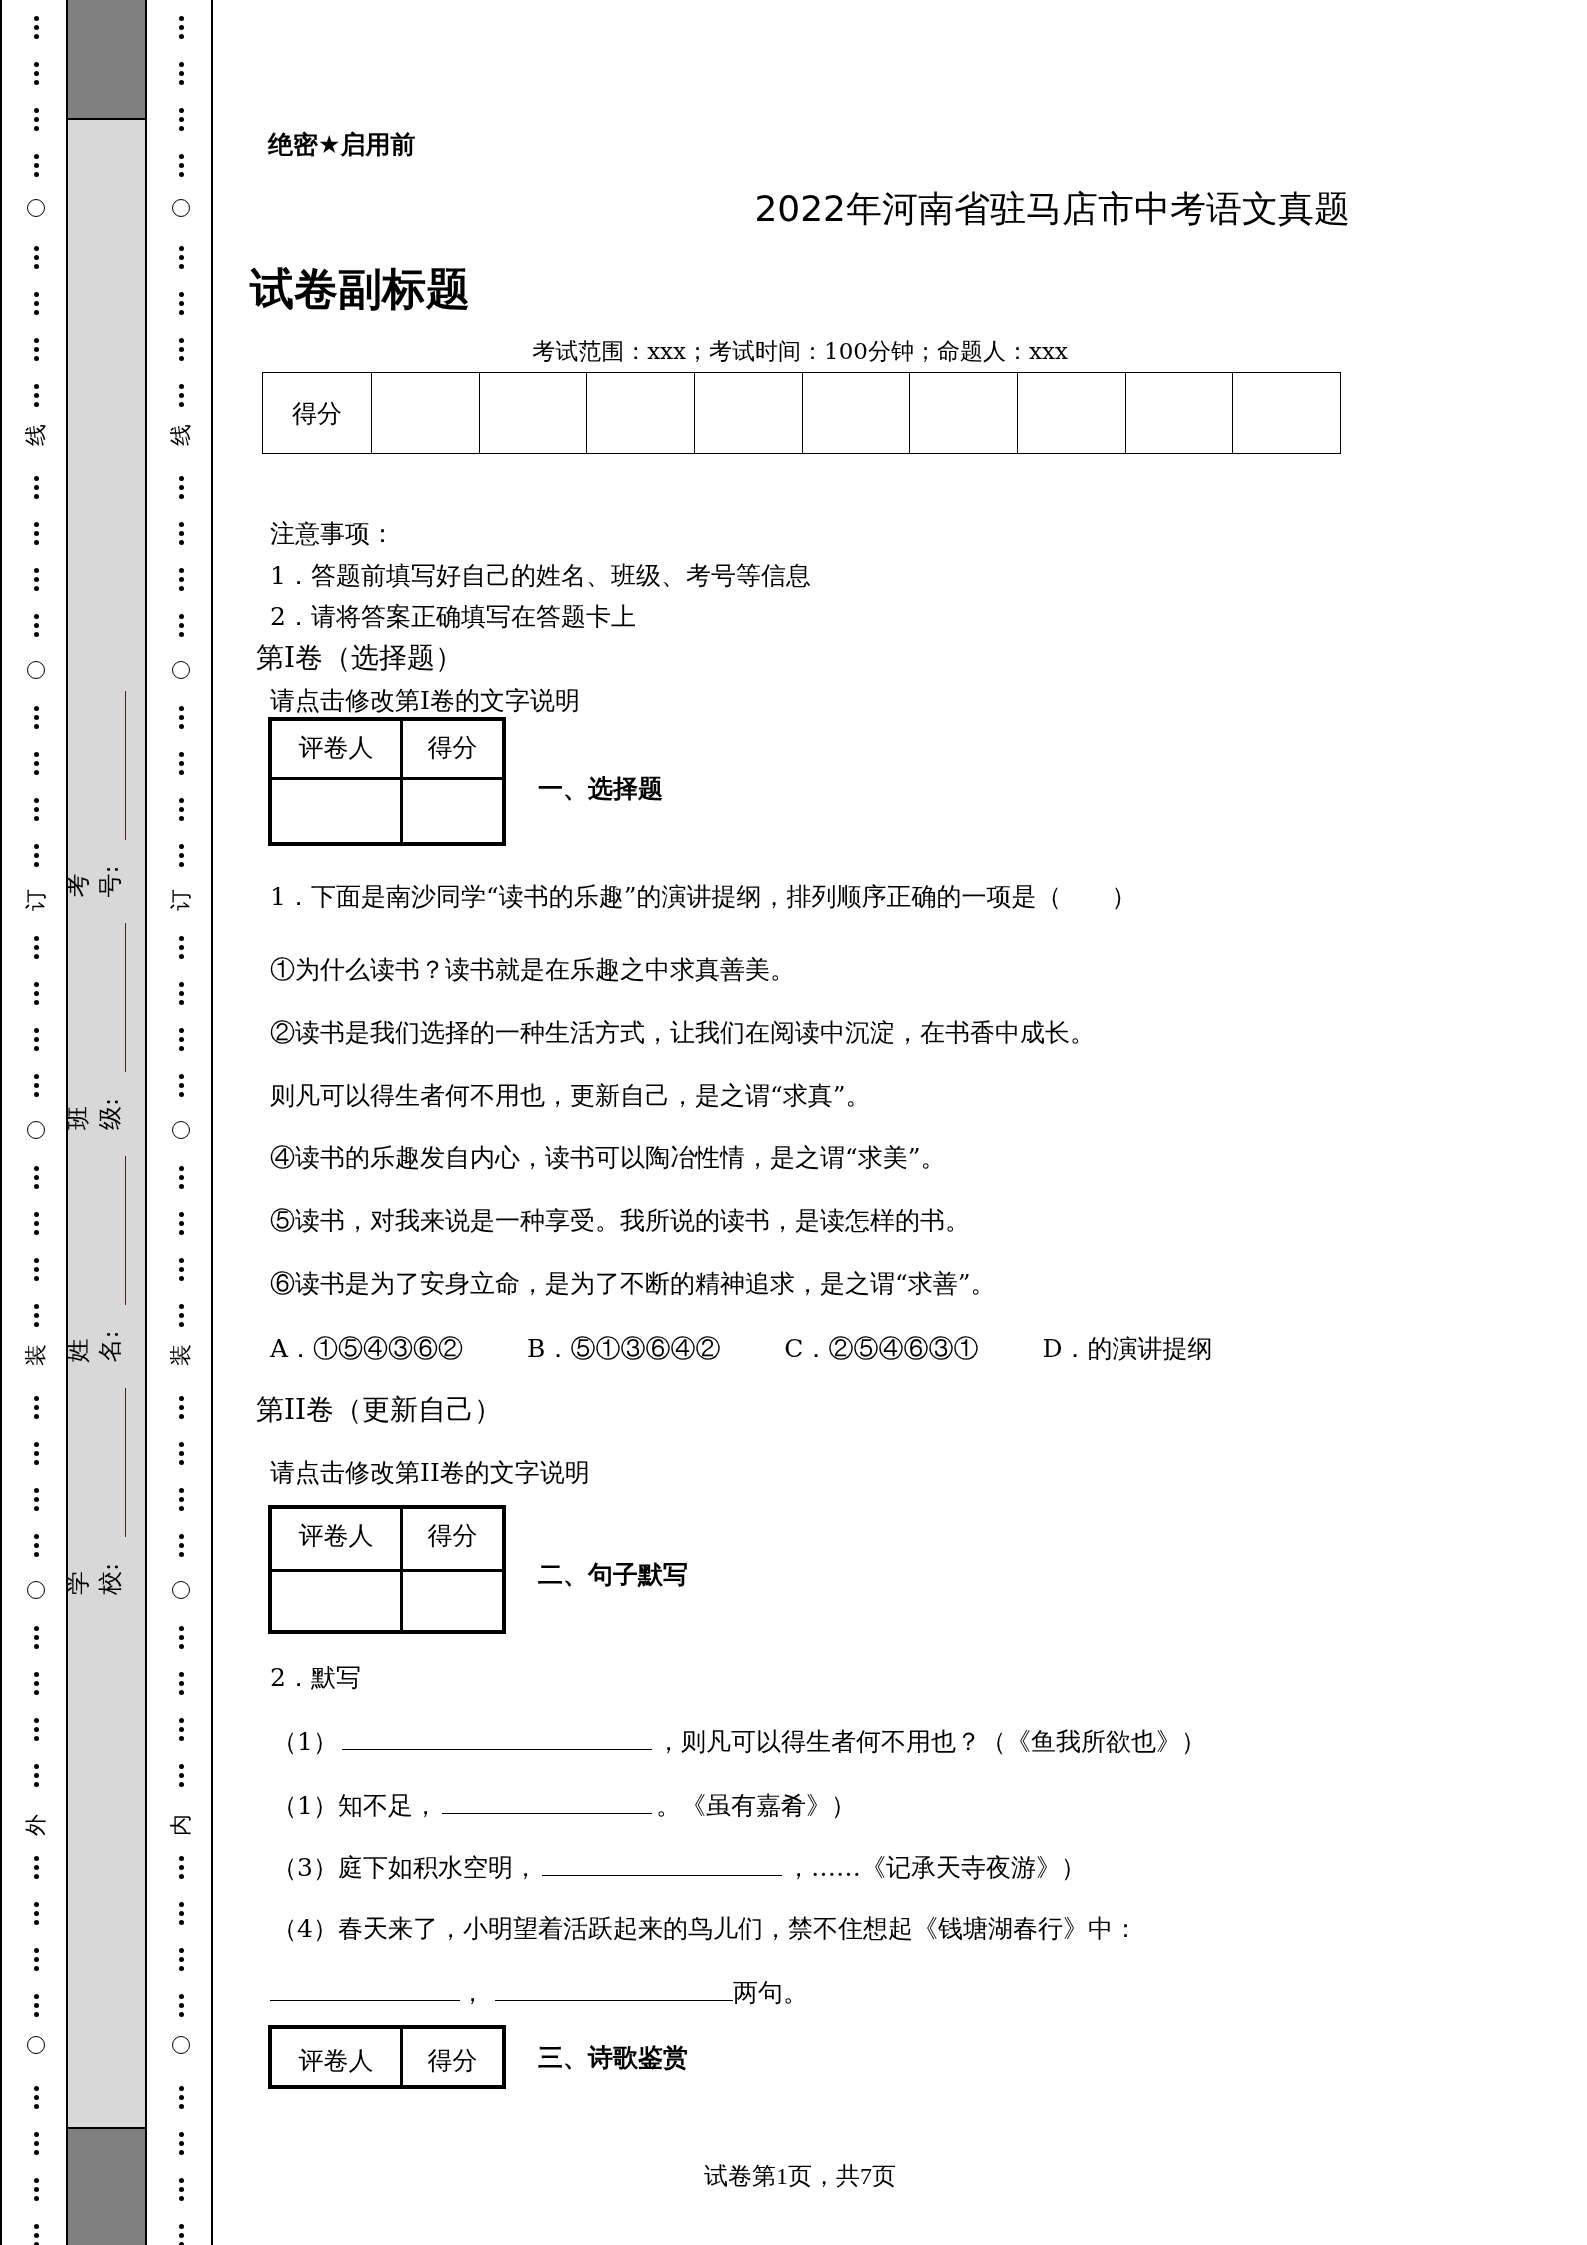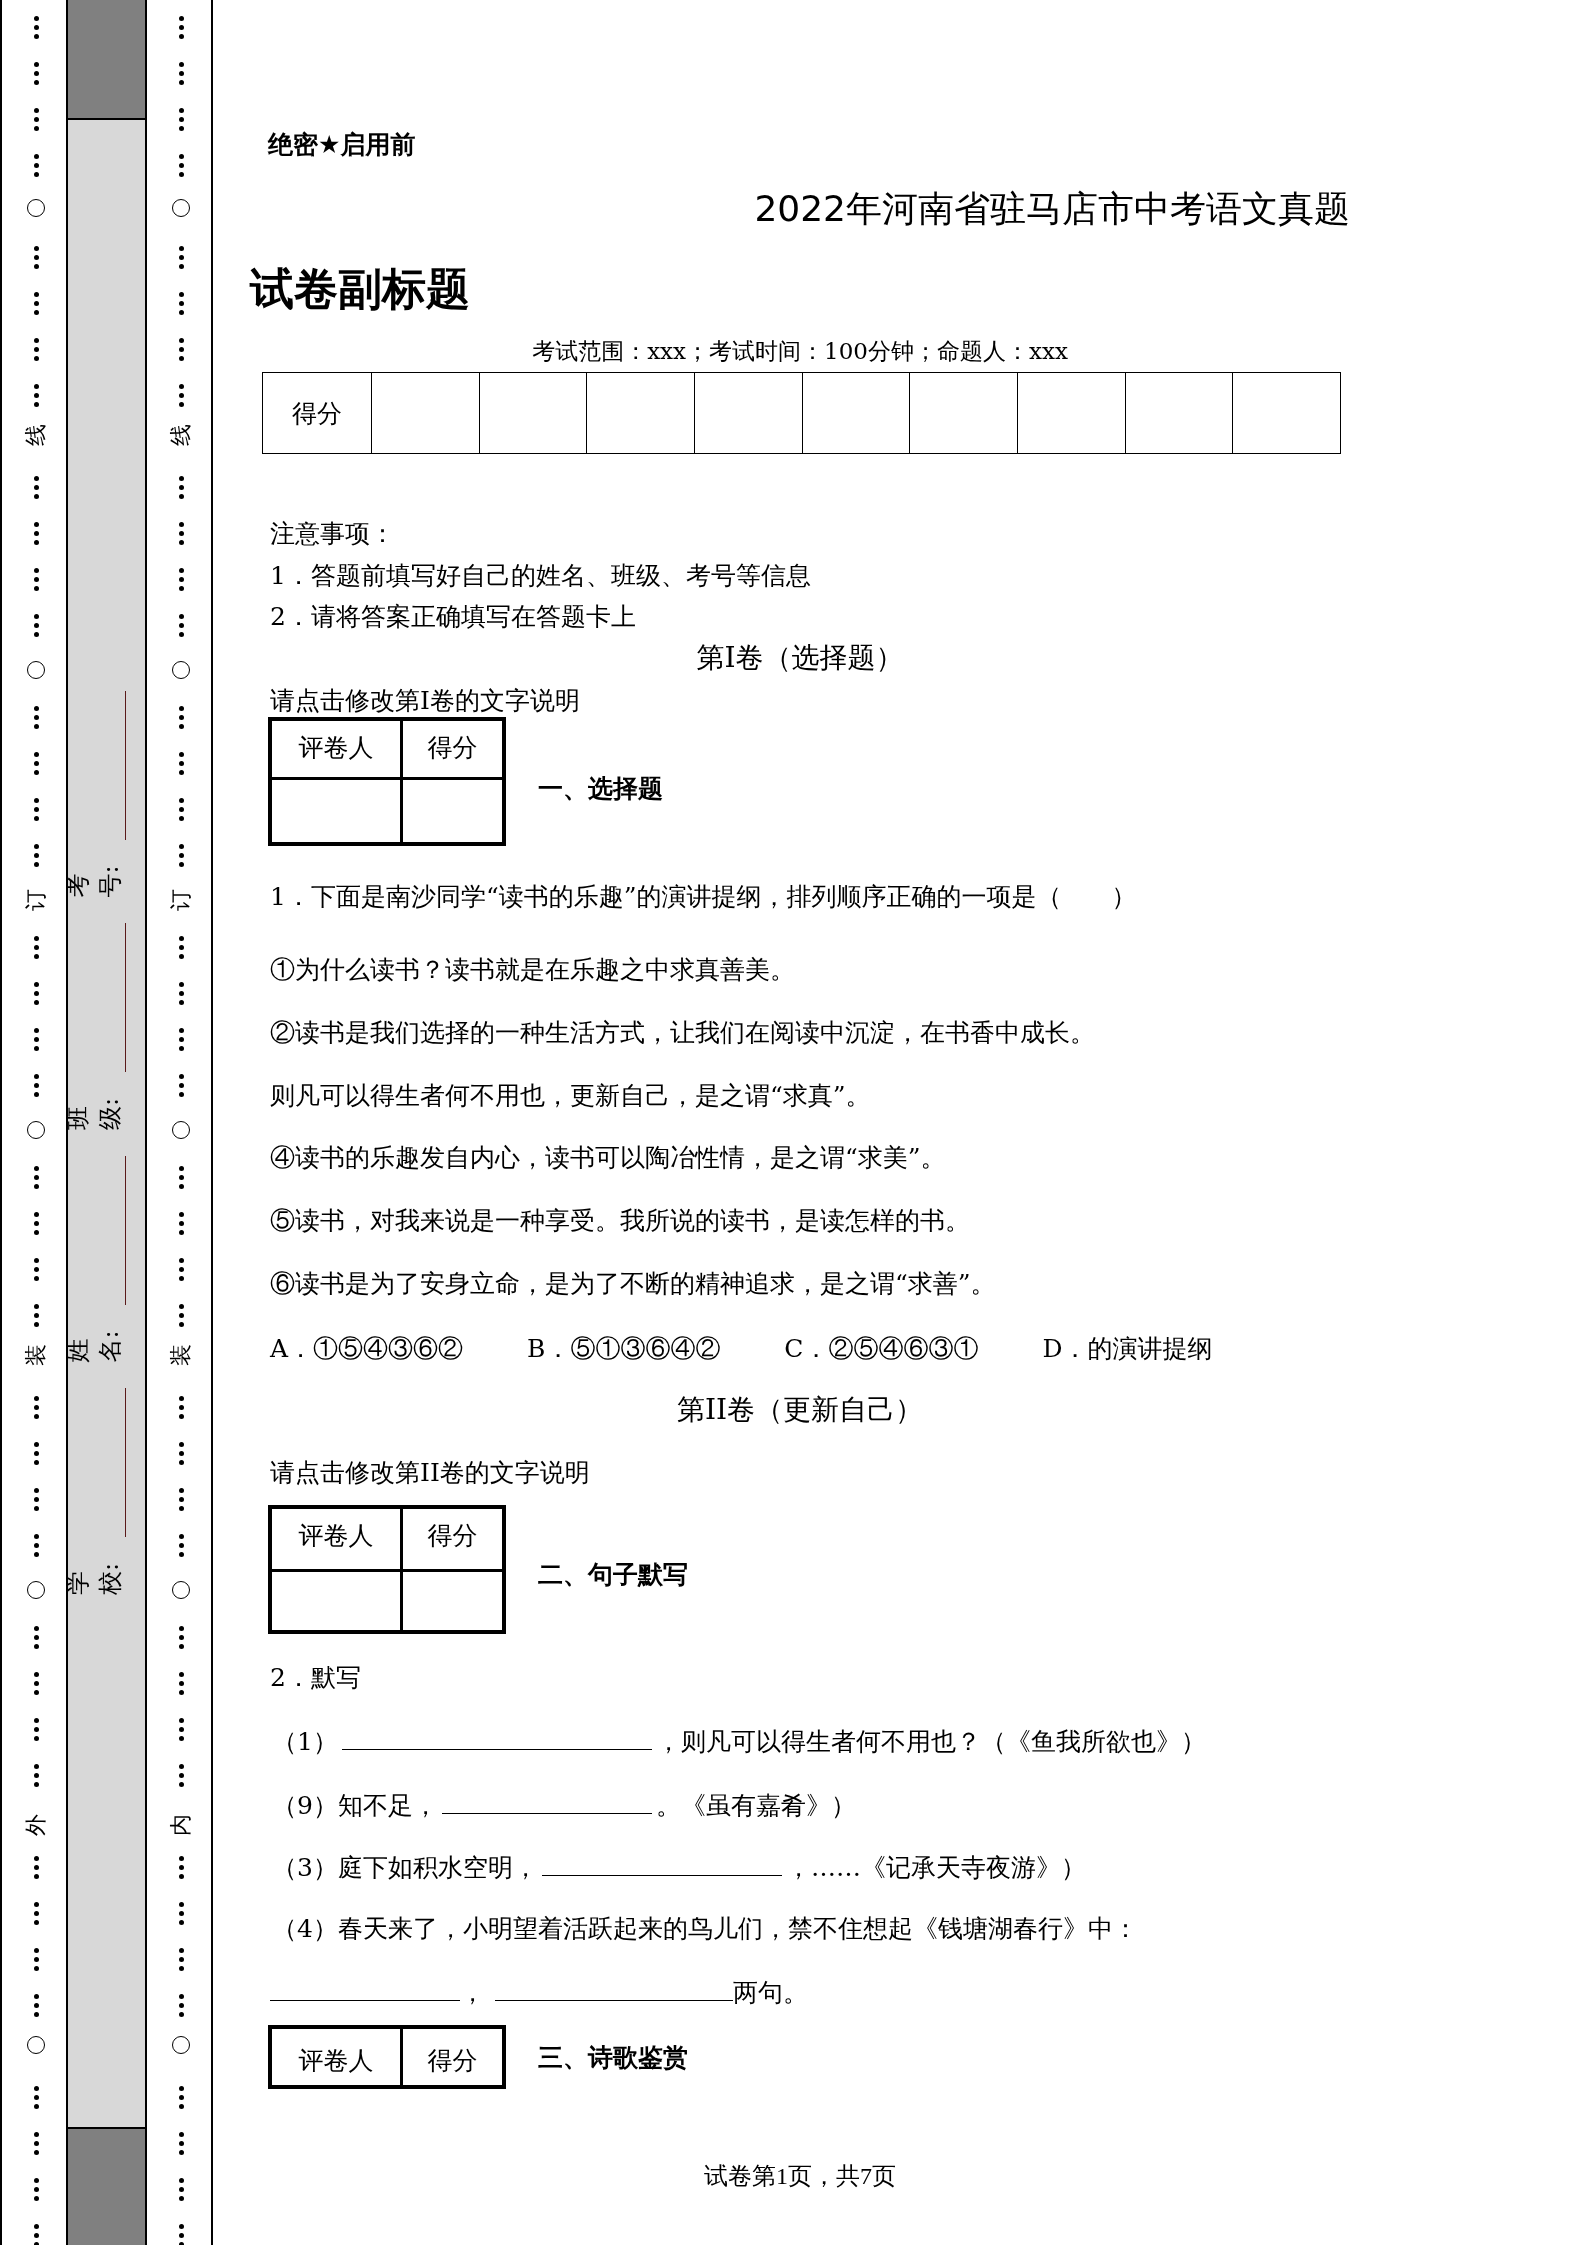--- a/index.html
+++ b/index.html
@@ -30,21 +30,21 @@
   .subtitle { left:250px; width:1100px; top:260px; font-size:44px; font-weight:bold; font-family:"DejaVu Sans","Liberation Sans",sans-serif; }
   .meta { left:250px; width:1100px; top:336px; text-align:center; font-size:23px; }
 
   table.score { position:absolute; left:262px; top:372px; width:1079px; border-collapse:collapse; }
   table.score td { border:1.5px solid #000; text-align:center; font-size:25px; }
   table.score tr.r1 td { height:55px; }
   table.score tr.r2 td { height:78px; }
   table.score td:first-child { width:106px; }
 
   .line { left:270px; font-size:25px; white-space:nowrap; }
-  .center { left:250px; width:1100px; text-align:center; font-size:28px; white-space:nowrap; }
+  .center { left:256px; width:1100px; font-size:28px; white-space:nowrap; }
 
   .grader { position:absolute; left:268px; border:4px solid #000; box-sizing:border-box; }
   .grader .cell { position:absolute; box-sizing:border-box; font-size:25px; text-align:center; }
   .grader .vdiv { position:absolute; top:0; bottom:0; width:3px; background:#000; }
   .grader .hdiv { position:absolute; left:0; right:0; height:3px; background:#000; }
   .sect { font-size:25px; font-weight:bold; font-family:"DejaVu Sans","Liberation Sans",sans-serif; }
 
   .blank-u { display:inline-block; border-bottom:1.5px solid #000; height:1.0em; vertical-align:baseline; }
   .opt { display:inline-block; margin-right:56px; }
   .footer { left:250px; width:1100px; top:2160px; text-align:center; font-size:24px; font-family:"Liberation Serif","DejaVu Serif",serif; }
@@ -560,21 +560,21 @@
   <div class="hdiv" style="top:60px;"></div>
 </div>
 <div class="abs sect" style="left:538px;top:1558px;">二、句子默写</div>
 
 <div class="abs line" style="top:1661px;">2．默写</div>
 
 <div class="abs line" style="left:272px;top:1724px;">
   <span>（1）</span><span class="blank-u" style="width:310px;margin:0 4px;"></span><span>，则凡可以得生者何不用也？（《鱼我所欲也》）</span>
 </div>
 <div class="abs line" style="left:272px;top:1788px;">
-  <span>（9）知不足，</span><span class="blank-u" style="width:210px;margin:0 4px;"></span><span>。《虽有嘉肴》）</span>
+  <span>（1）知不足，</span><span class="blank-u" style="width:210px;margin:0 4px;"></span><span>。《虽有嘉肴》）</span>
 </div>
 <div class="abs line" style="left:272px;top:1850px;">
   <span>（3）庭下如积水空明，</span><span class="blank-u" style="width:240px;margin:0 4px;"></span><span>，……《记承天寺夜游》）</span>
 </div>
 <div class="abs line" style="left:272px;top:1912px;">
   <span>（4）春天来了，小明望着活跃起来的鸟儿们，禁不住想起《钱塘湖春行》中：</span>
 </div>
 <div class="abs line" style="top:1975px;">
   <span class="blank-u" style="width:190px;"></span><span>，</span><span class="blank-u" style="width:238px;margin-left:10px;"></span><span>两句。</span>
 </div>

